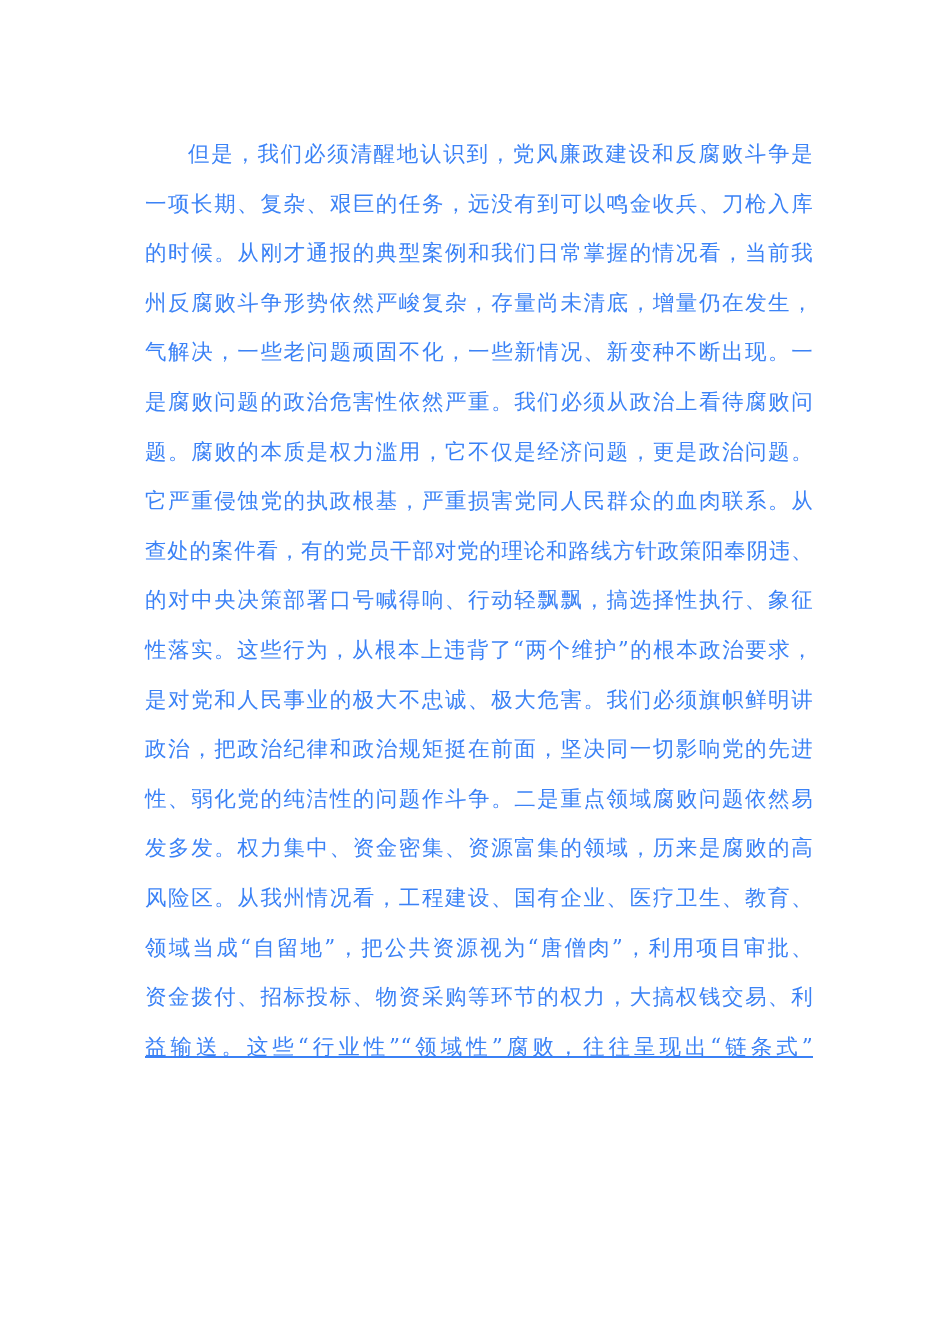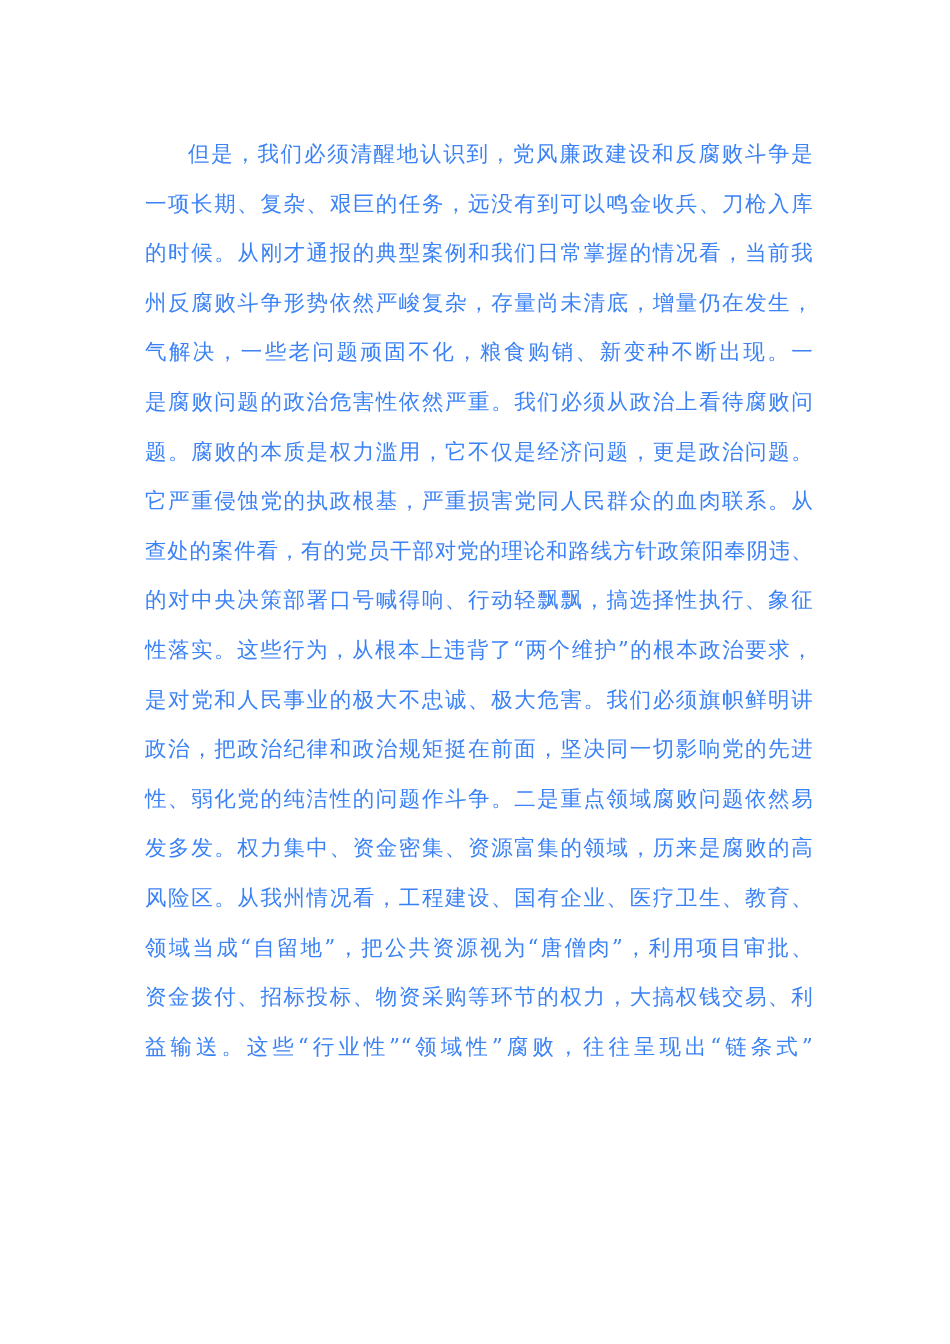--- a/index.html
+++ b/index.html
@@ -34,32 +34,33 @@
       white-space: nowrap;
       text-align: justify;
       text-align-last: justify;
       letter-spacing: 0.3px;
     }
     .line.first {
       padding-left: 43px;
     }
     .line.last {
       text-align-last: justify;
+      text-decoration: underline;
     }
   </style>
 </head>
 <body>
 
 <div class="page">
   <div class="body-text">
     <div class="line first">但是，我们必须清醒地认识到，党风廉政建设和反腐败斗争是</div>
     <div class="line">一项长期、复杂、艰巨的任务，远没有到可以鸣金收兵、刀枪入库</div>
     <div class="line">的时候。从刚才通报的典型案例和我们日常掌握的情况看，当前我</div>
     <div class="line">州反腐败斗争形势依然严峻复杂，存量尚未清底，增量仍在发生，</div>
-    <div class="line">气解决，一些老问题顽固不化，粮食购销、新变种不断出现。一</div>
+    <div class="line">气解决，一些老问题顽固不化，一些新情况、新变种不断出现。一</div>
     <div class="line">是腐败问题的政治危害性依然严重。我们必须从政治上看待腐败问</div>
     <div class="line">题。腐败的本质是权力滥用，它不仅是经济问题，更是政治问题。</div>
     <div class="line">它严重侵蚀党的执政根基，严重损害党同人民群众的血肉联系。从</div>
     <div class="line">查处的案件看，有的党员干部对党的理论和路线方针政策阳奉阴违、</div>
     <div class="line">的对中央决策部署口号喊得响、行动轻飘飘，搞选择性执行、象征</div>
     <div class="line">性落实。这些行为，从根本上违背了“两个维护”的根本政治要求，</div>
     <div class="line">是对党和人民事业的极大不忠诚、极大危害。我们必须旗帜鲜明讲</div>
     <div class="line">政治，把政治纪律和政治规矩挺在前面，坚决同一切影响党的先进</div>
     <div class="line">性、弱化党的纯洁性的问题作斗争。二是重点领域腐败问题依然易</div>
     <div class="line">发多发。权力集中、资金密集、资源富集的领域，历来是腐败的高</div>

